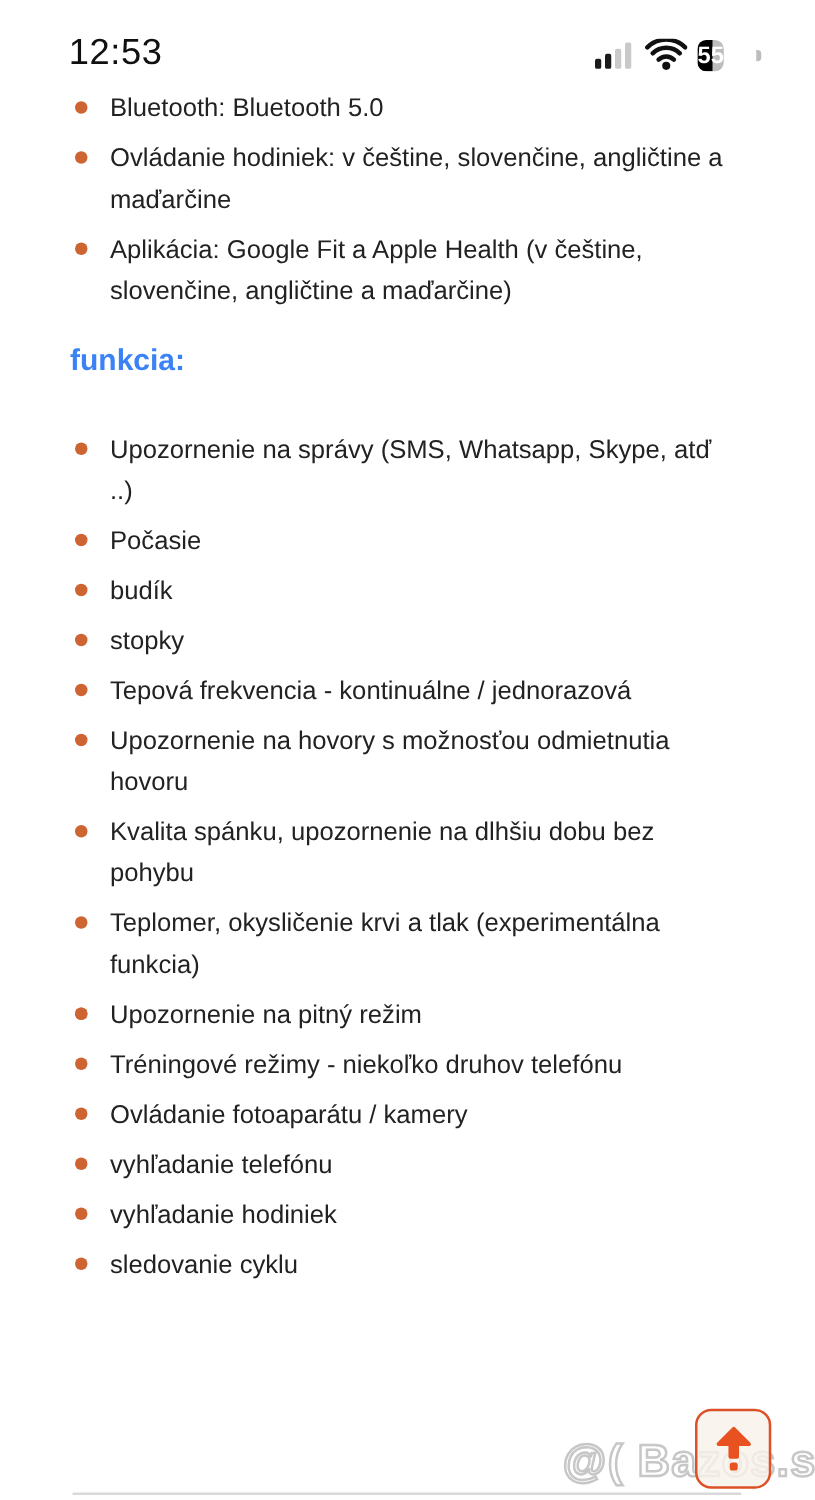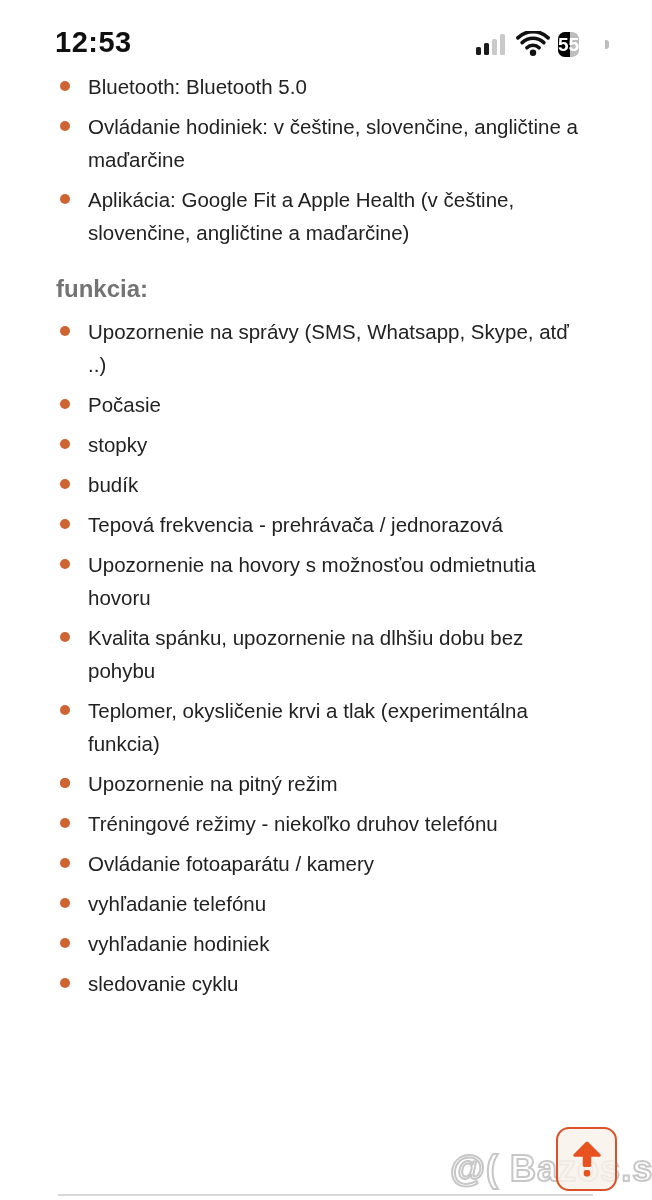--- a/index.html
+++ b/index.html
@@ -2,41 +2,41 @@
 <html><head>
 <meta charset="utf-8">
 <style>
   html,body{margin:0;padding:0;}
   body{
     width:652px;height:1200px;position:relative;background:#ffffff;
     font-family:"Liberation Sans", sans-serif;color:#1f1f1f;overflow:hidden;
   }
   
   .status-bar{position:absolute;top:0;left:0;width:652px;height:70px;background:#fff;}
-  .status-time{position:absolute;left:55px;top:26px;font-size:29px;font-weight:700;color:#101010;letter-spacing:.5px;}
+  .status-time{position:absolute;left:55px;top:26px;font-size:29px;font-weight:400;color:#101010;letter-spacing:.5px;}
   .signal{position:absolute;left:476px;top:34px;height:21px;display:flex;align-items:flex-end;gap:3px;}
   .signal span{width:5px;border-radius:1.5px;display:block;}
   .signal .b1{height:8px;background:#1b1b1b;}
   .signal .b2{height:12px;background:#1b1b1b;}
   .signal .b3{height:16px;background:#c9c9c9;}
   .signal .b4{height:21px;background:#c9c9c9;}
   .wifi{position:absolute;left:516px;top:31px;}
   .battery{position:absolute;left:558px;top:32px;width:21px;height:25px;background:#bdbdbd;border-radius:7px;overflow:hidden;}
   .battery .fill{position:absolute;left:0;top:0;bottom:0;width:55%;background:#000;}
   .battery .pct{position:absolute;inset:0;display:flex;align-items:center;justify-content:center;
     color:#fff;font-size:19px;font-weight:700;letter-spacing:0px;}
   .battery-nub{position:absolute;left:605px;top:40px;width:4px;height:9px;background:#bdbdbd;border-radius:0 3px 3px 0;}
   
   .content{position:absolute;top:70px;left:0;width:652px;padding:0 0 0 56px;box-sizing:border-box;}
   ul.dotted{list-style:none;margin:0;padding:0;}
   ul.dotted li{position:relative;padding-left:32px;margin-bottom:7px;line-height:33px;font-size:20.5px;color:#222;}
   ul.dotted .bullet{position:absolute;left:4px;top:11px;width:10px;height:10px;border-radius:50%;background:#cd6432;}
   .item-text{white-space:pre-line;}
   .spec-list{margin-top:24px;}
-  .section-heading{font-size:24px;font-weight:700;color:#737373;margin:22px 0 8px 0;line-height:36px;}
+  .section-heading{font-size:24px;font-weight:700;color:#3b82f6;margin:22px 0 36px 0;line-height:36px;}
   
   .divider{position:absolute;left:58px;top:1194px;width:535px;height:2px;background:#d9d9d9;}
   .watermark{
     position:absolute;left:450px;top:1148px;z-index:1;
     font-size:36px;font-weight:700;letter-spacing:1px;white-space:nowrap;
     color:rgba(255,255,255,0.25);
     -webkit-text-stroke:2px #c7c7c7;
   }
   .scroll-top{
     position:absolute;left:556px;top:1127px;width:61px;height:64px;z-index:2;
@@ -97,29 +97,29 @@
       <span class="bullet"></span>
       <span class="item-text">Upozornenie na správy (SMS, Whatsapp, Skype, atď
 ..)</span>
     </li>
     <li>
       <span class="bullet"></span>
       <span class="item-text">Počasie</span>
     </li>
     <li>
       <span class="bullet"></span>
+      <span class="item-text">budík</span>
+    </li>
+    <li>
+      <span class="bullet"></span>
       <span class="item-text">stopky</span>
     </li>
     <li>
       <span class="bullet"></span>
-      <span class="item-text">budík</span>
-    </li>
-    <li>
-      <span class="bullet"></span>
-      <span class="item-text">Tepová frekvencia - prehrávača / jednorazová</span>
+      <span class="item-text">Tepová frekvencia - kontinuálne / jednorazová</span>
     </li>
     <li>
       <span class="bullet"></span>
       <span class="item-text">Upozornenie na hovory s možnosťou odmietnutia
 hovoru</span>
     </li>
     <li>
       <span class="bullet"></span>
       <span class="item-text">Kvalita spánku, upozornenie na dlhšiu dobu bez
 pohybu</span>

